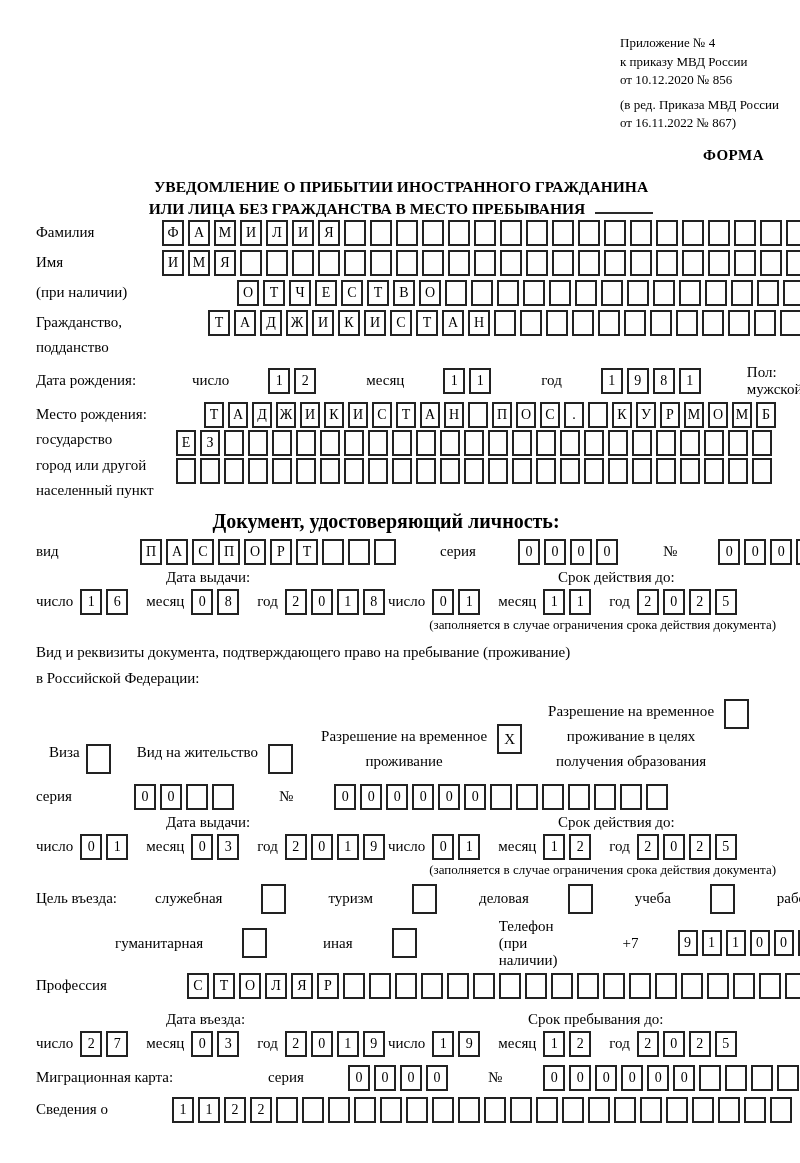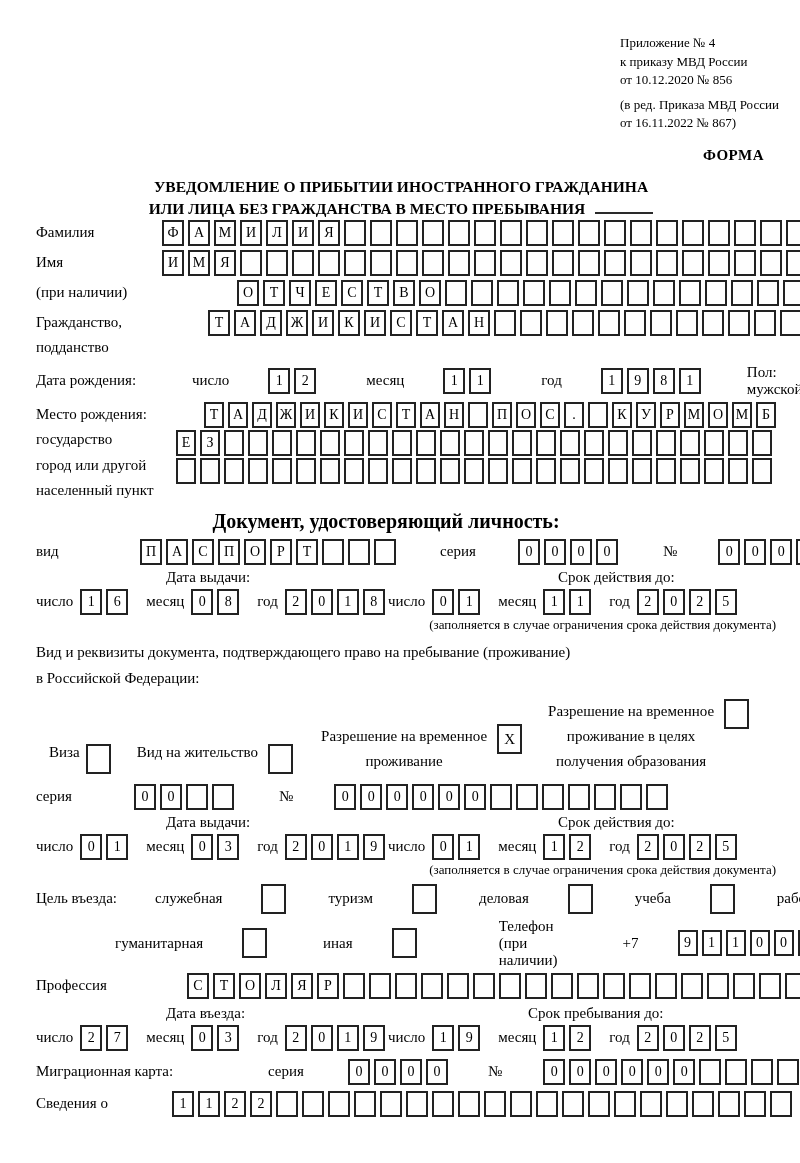--- a/index.html
+++ b/index.html
@@ -583,21 +583,21 @@
         <span class="cell"></span>
         <span class="cell"></span>
         <span class="cell"></span>
         <span class="cell"></span>
         <span class="cell"></span>
         <span class="cell"></span>
         <span class="cell"></span>
       </span>
   </div>
 
-  <div class="drow" style="margin-top:6px;">
+  <div class="drow" style="margin-top:12px;">
     <div class="dcol1">
       <div class="dhead dhead1">Дата въезда:</div>
       <div class="dgroup">
         <span class="dlab">число</span>
         <span class="cells">
             <span class="cell">2</span>
             <span class="cell">7</span>
           </span>
         <span class="dlab dgap">месяц</span>
         <span class="cells">

